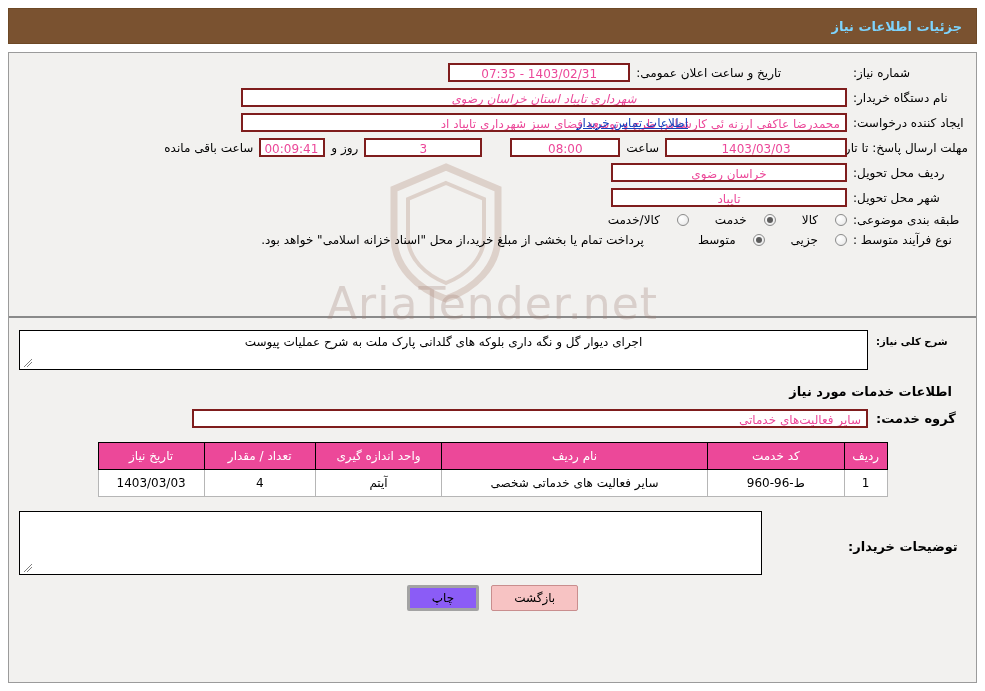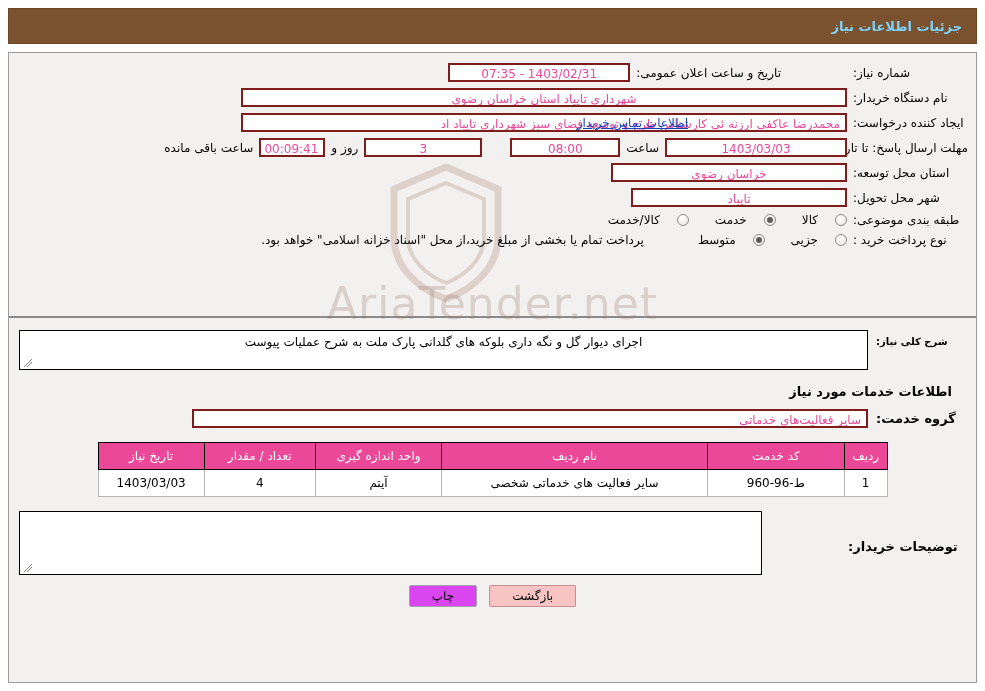--- a/index.html
+++ b/index.html
@@ -268,22 +268,22 @@
   
   .footer {
     display: flex;
     justify-content: center;
     gap: 12px;
     margin-top: 6px;
   }
   .btn {
     font-size: 12px;
     padding: 3px 22px;
-    border: 1px solid #a3a3a3;
-    background: #d946ef;
+    border: 3px solid #a3a3a3;
+    background: #8b5cf6;
     cursor: pointer;
     border-radius: 2px;
     font-family: "DejaVu Sans", "Liberation Sans", sans-serif;
   }
   .btn.pink {
     background: #f7c3c3;
     border: 1px solid #c98e8e;
   }
 </style>
 </head>
@@ -308,21 +308,21 @@
       </div>
 
       <div class="row">
         <div class="lbl lbl-w">شماره نیاز:</div>
         <div class="inline-label" style="margin-right:60px;">تاریخ و ساعت اعلان عمومی:</div>
         <div class="fld" style="width:182px;">1403/02/31 - 07:35</div>
       </div>
 
       <div class="row">
         <div class="lbl lbl-w">نام دستگاه خریدار:</div>
-        <div class="fld" style="width:606px;">شهرداری تایباد استان خراسان رضوی</div>
+        <div class="fld" style="width:606px;font-style:italic;">شهرداری تایباد استان خراسان رضوی</div>
       </div>
 
       <div class="row">
         <div class="lbl lbl-w">ایجاد کننده درخواست:</div>
         <div class="fld right" style="width:606px; position:relative;">
           <span>محمدرضا عاکفی ارزنه ئی کارشناس طرح و توسعه فضای سبز شهرداری تایباد اد</span>
         </div>
         <span class="link" style="position:absolute; right:280px;">اطلاعات تماس خریدار</span>
       </div>
 
@@ -331,27 +331,27 @@
         <div class="fld" style="width:182px;">1403/03/03</div>
         <div class="inline-label">ساعت</div>
         <div class="fld" style="width:110px;">08:00</div>
         <div class="fld" style="width:118px; margin-right:28px;">3</div>
         <div class="inline-label">روز و</div>
         <div class="fld" style="width:66px;">00:09:41</div>
         <div class="inline-label">ساعت باقی مانده</div>
       </div>
 
       <div class="row">
-        <div class="lbl lbl-w">استان محل توسعه:</div>
+        <div class="lbl lbl-w">ردیف محل تحویل:</div>
         <div class="fld" style="width:236px;">خراسان رضوی</div>
       </div>
 
       <div class="row">
         <div class="lbl lbl-w">شهر محل تحویل:</div>
-        <div class="fld" style="width:216px;">تایباد</div>
+        <div class="fld" style="width:236px;">تایباد</div>
       </div>
 
       <div class="row">
         <div class="lbl lbl-w">طبقه بندی موضوعی:</div>
         <div style="display:flex; align-items:center;">
           <span class="radio-item">
             <span class="radio"></span>
             <span class="rtxt">کالا</span>
           </span>
           <span class="radio-item">
@@ -359,21 +359,21 @@
             <span class="rtxt">خدمت</span>
           </span>
           <span class="radio-item">
             <span class="radio"></span>
             <span class="rtxt">کالا/خدمت</span>
           </span>
         </div>
       </div>
 
       <div class="row">
-        <div class="lbl lbl-w">نوع پرداخت خرید :</div>
+        <div class="lbl lbl-w">نوع فرآیند متوسط :</div>
         <div style="display:flex; align-items:center;">
           <span class="radio-item">
             <span class="radio"></span>
             <span class="rtxt">جزیی</span>
           </span>
           <span class="radio-item">
             <span class="radio checked"></span>
             <span class="rtxt">متوسط</span>
           </span>
         </div>

